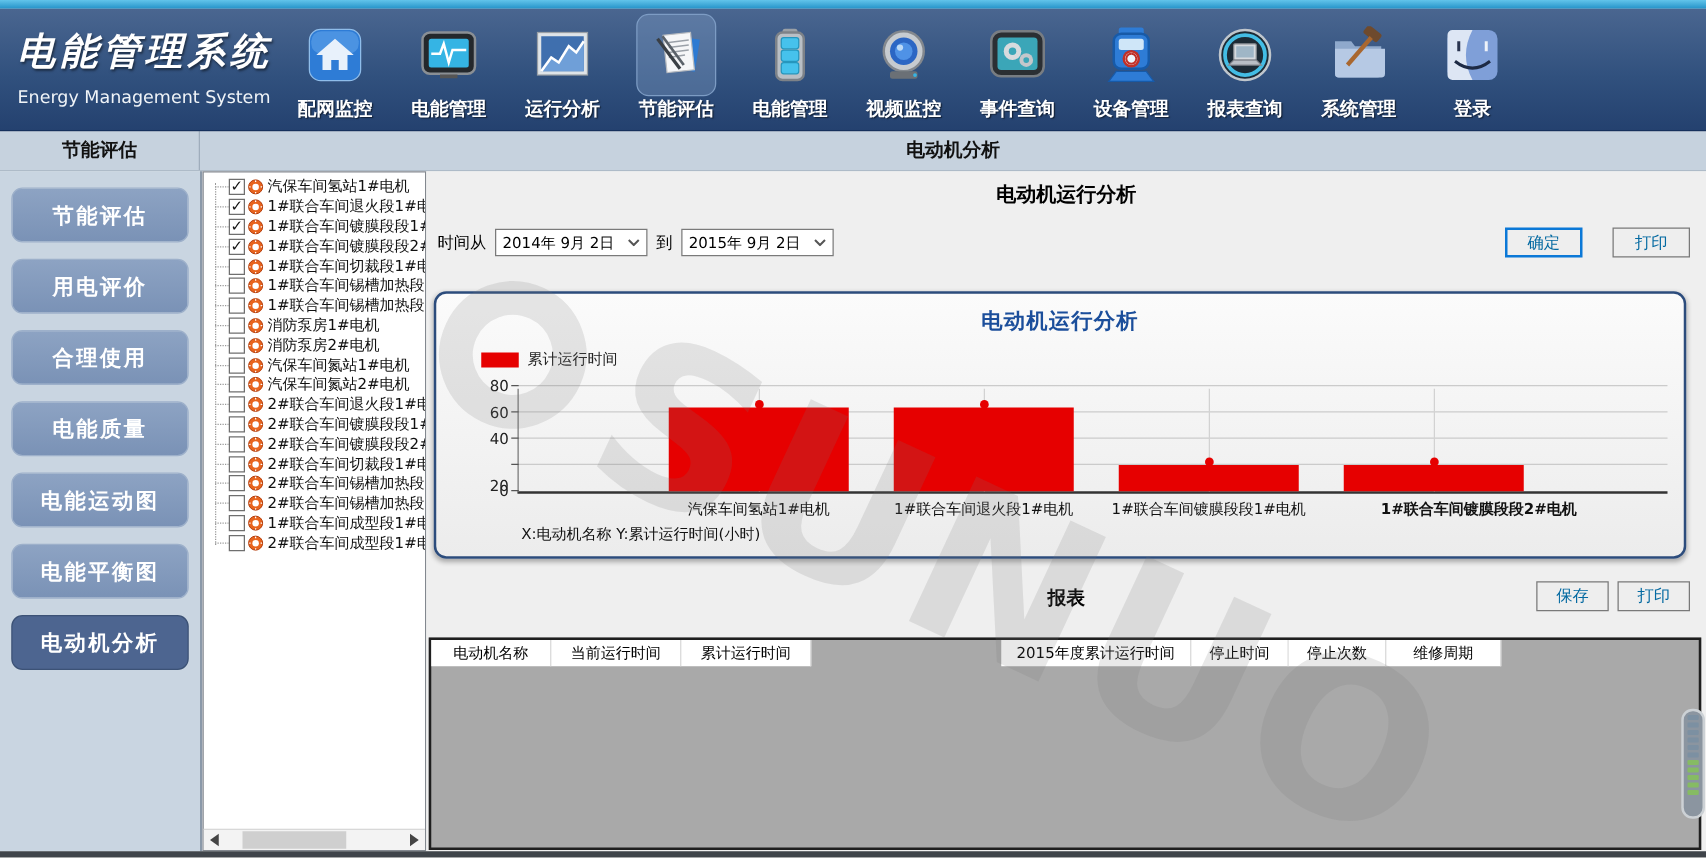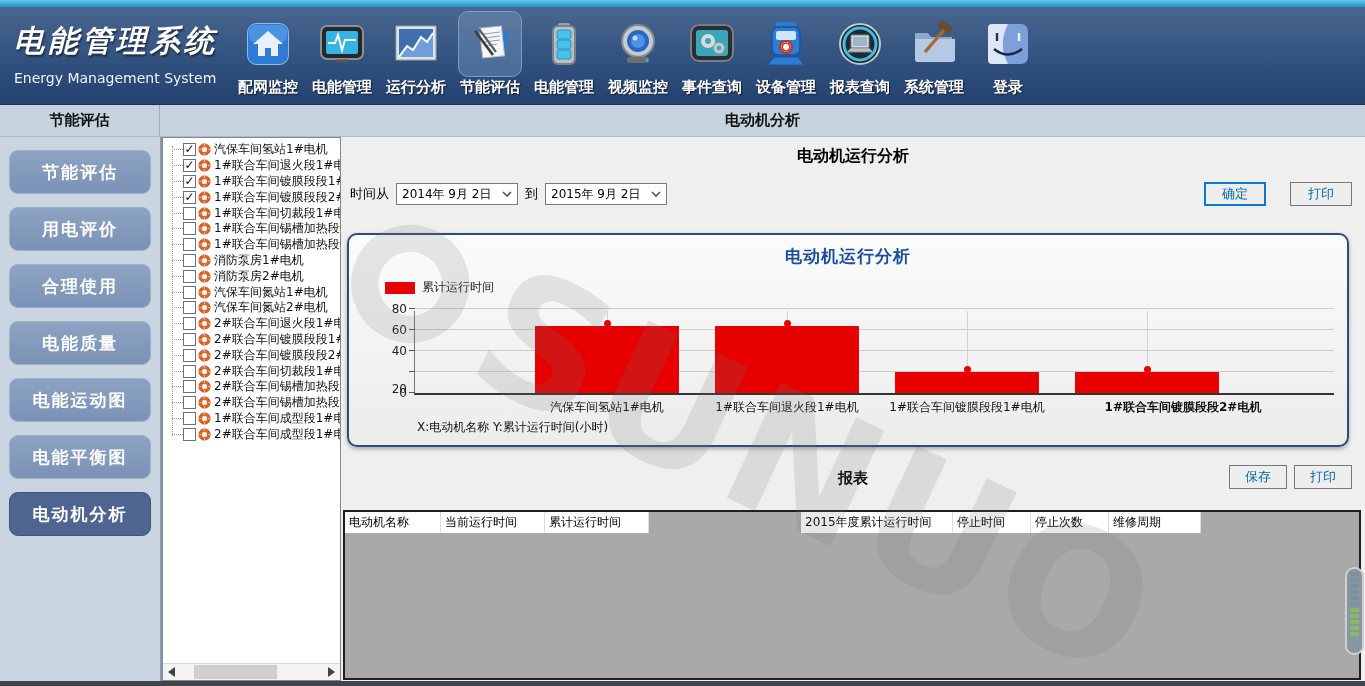--- a/index.html
+++ b/index.html
@@ -5,21 +5,21 @@
   * { margin:0; padding:0; box-sizing:border-box; }
   body { font-family:"DejaVu Sans","Liberation Sans",sans-serif; background:#555; }
   .app { position:relative; width:1365px; height:686px; background:#efefef; overflow:hidden; }
 
   
   .topstrip { height:7px; background:linear-gradient(180deg,#62c4ea,#2492c8); }
   .header { position:relative; height:98px; background:linear-gradient(180deg,#4a6690 0%,#31517e 55%,#24416f 100%); display:flex; border-bottom:1px solid #16305c; }
   .logo { width:228px; padding:14px 0 0 14px; flex:0 0 auto; }
   .logo-cn { color:#fff; font-family:"DejaVu Serif","Liberation Serif",serif; font-style:italic; font-weight:bold; font-size:30px; letter-spacing:4px; text-shadow:1px 2px 2px rgba(0,0,0,.5); white-space:nowrap; }
   .logo-en { color:#f0f4f8; font-size:14px; margin-top:8px; white-space:nowrap; }
-  .nav { display:flex; align-items:flex-start; padding:4px 0 0 4px; gap:2px; }
+  .nav { display:flex; align-items:flex-start; padding:4px 0 0 4px; gap:19px; }
   .nav-item { display:flex; flex-direction:column; align-items:center; width:72px; cursor:pointer; }
   .nav-icon-wrap { width:64px; height:66px; display:flex; align-items:center; justify-content:center; border-radius:10px; border:1px solid transparent; }
   .nav-item.selected .nav-icon-wrap { background:rgba(125,155,195,.40); border:1px solid #7d9cc4; }
   .nav-label { color:#fff; font-weight:bold; font-size:15px; margin-top:1px; white-space:nowrap; text-shadow:1px 1px 1px rgba(0,0,0,.55); }
 
   
   .subbar { height:32px; background:#c6d2de; display:flex; border-bottom:1px solid #aebbc8; }
   .sub-left { width:160px; text-align:center; line-height:31px; font-weight:bold; font-size:15px; color:#111; border-right:1px solid #9fadbc; }
   .sub-center { flex:1; text-align:center; line-height:31px; font-weight:bold; font-size:15px; color:#111; }
 
@@ -72,21 +72,21 @@
   .bar { position:absolute; bottom:0; }
   .marker { position:absolute; width:7px; height:7px; border-radius:50%; }
   .xlabel { position:absolute; top:88px; width:220px; text-align:center; font-size:12px; color:#111; white-space:nowrap; }
   .chart-footnote { position:absolute; left:68px; top:184px; font-size:12px; color:#111; }
 
   
   .report-title { position:absolute; top:332px; left:0; right:0; text-align:center; font-weight:bold; font-size:15px; color:#000; }
   .btn-save { top:328px; right:78px; width:58px; }
   .btn-print-rep { top:328px; right:13px; width:58px; }
   .table-wrap { position:absolute; left:2px; right:4px; top:373px; bottom:1px; border:2px solid #1f1f1f; background:#a9a9a9; }
-  .thead { display:flex; height:21px; }
+  .thead { display:flex; height:21px;text-align:center; }
   .th { background:#fff; border-right:1px solid #dcdcdc; font-size:12px; line-height:20px; padding:0 4px; white-space:nowrap; overflow:hidden; flex:0 0 auto; }
 
   
   .level-widget { position:absolute; right:1px; top:567px; width:19px; height:88px; border:2px solid #ccd1d5; border-radius:9px; background:#8b95a0; padding:3px 3px; display:flex; flex-direction:column; gap:2px; z-index:40; }
   .lw-seg { height:4px; border-radius:1px; }
 
   .bottombar { position:absolute; left:0; right:0; bottom:0; height:5px; background:#3f444a; }
 </style>
 </head>
 <body>

